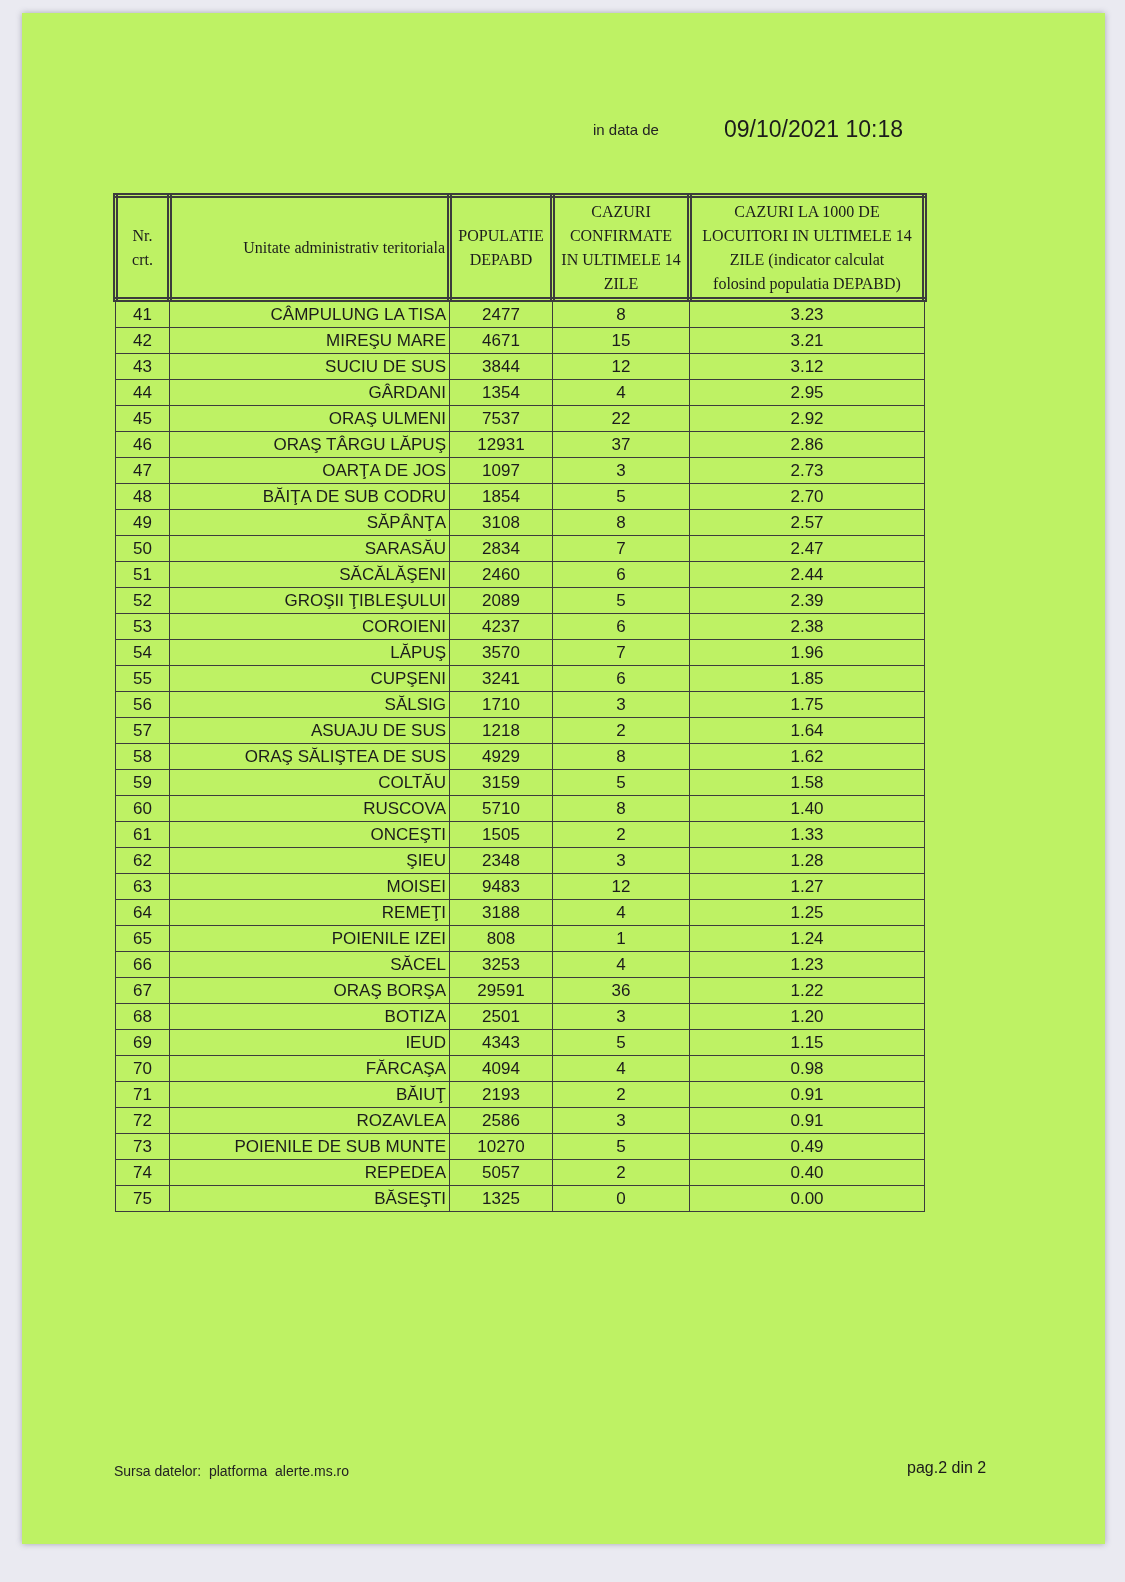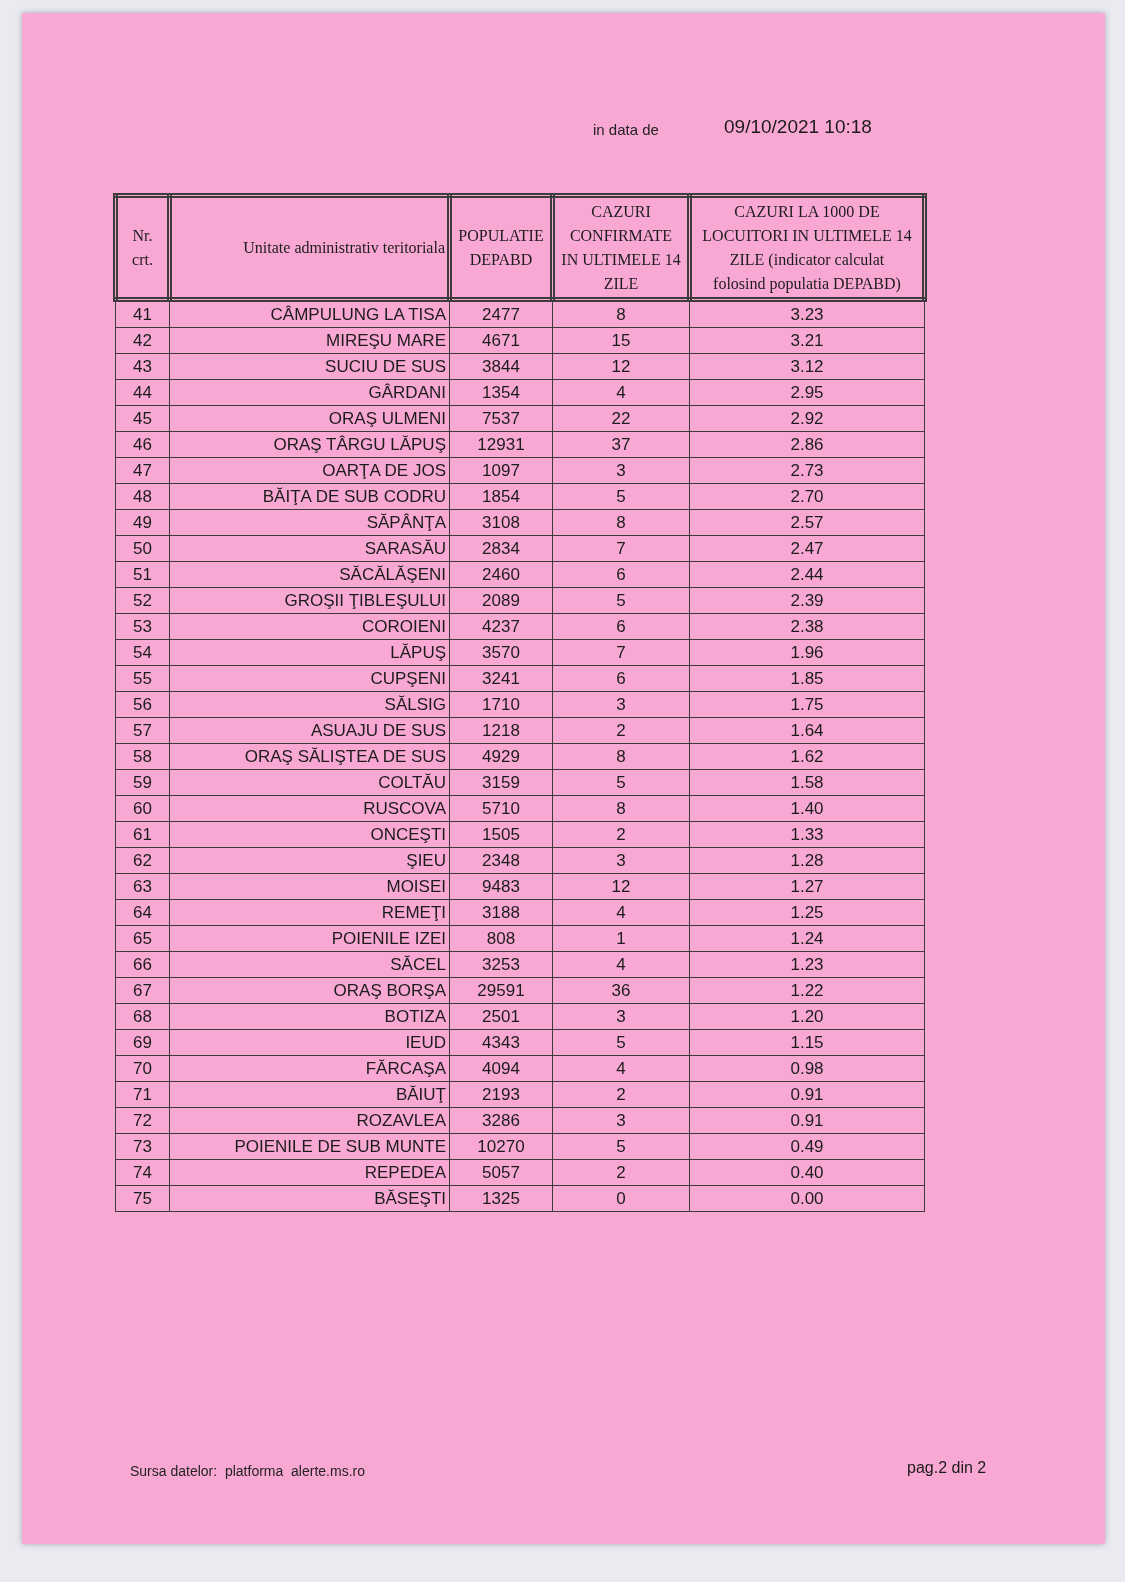--- a/index.html
+++ b/index.html
@@ -13,37 +13,37 @@
     height: 1582px;
     background: #eaeaf1;
     overflow: hidden;
   }
   .page {
     position: absolute;
     left: 22px;
     top: 13px;
     width: 1083px;
     height: 1531px;
-    background: #f9a8d4;
+    background: #bef264;
     box-shadow: 0 0 6px rgba(70,70,95,0.40);
   }
   .dateline { position: absolute; left: 0; top: 0; width: 100%; height: 0; }
   .date-label {
     position: absolute;
     left: 571px;
     top: 108px;
     font-size: 15px;
     color: #232323;
     white-space: pre;
   }
   .date-value {
     position: absolute;
     left: 702px;
     top: 103px;
-    font-size: 19px;
+    font-size: 23px;
     color: #1b1b1b;
     white-space: pre;
   }
   table.data-table {
     position: absolute;
     left: 91px;
     top: 180px;
     width: 809px;
     border-collapse: collapse;
     table-layout: fixed;
@@ -80,21 +80,20 @@
     overflow: hidden;
   }
   td.left { text-align: right; padding-left: 6px; }
   .footer-source {
     position: absolute;
     left: 92px;
     top: 1450px;
     font-size: 14px;
     color: #232323;
     white-space: pre;
-    margin-left: 16px;
   }
   .footer-page {
     position: absolute;
     left: 885px;
     top: 1446px;
     font-size: 16px;
     color: #1b1b1b;
     white-space: pre;
   }
 </style>
@@ -348,21 +347,21 @@
           <tr>
     <td>71</td>
     <td class="left">BĂIUŢ</td>
     <td>2193</td>
     <td>2</td>
     <td>0.91</td>
   </tr>
           <tr>
     <td>72</td>
     <td class="left">ROZAVLEA</td>
-    <td>3286</td>
+    <td>2586</td>
     <td>3</td>
     <td>0.91</td>
   </tr>
           <tr>
     <td>73</td>
     <td class="left">POIENILE DE SUB MUNTE</td>
     <td>10270</td>
     <td>5</td>
     <td>0.49</td>
   </tr>

